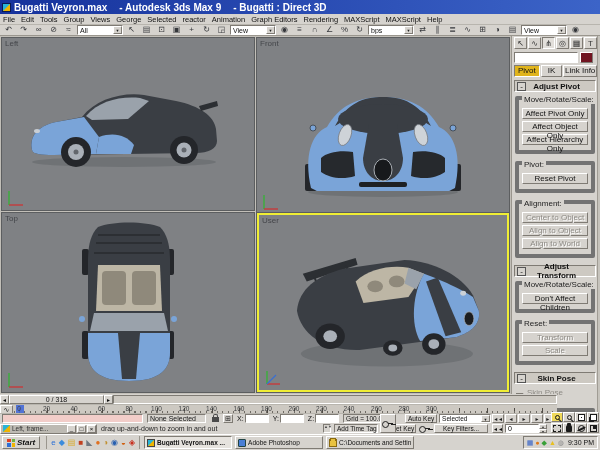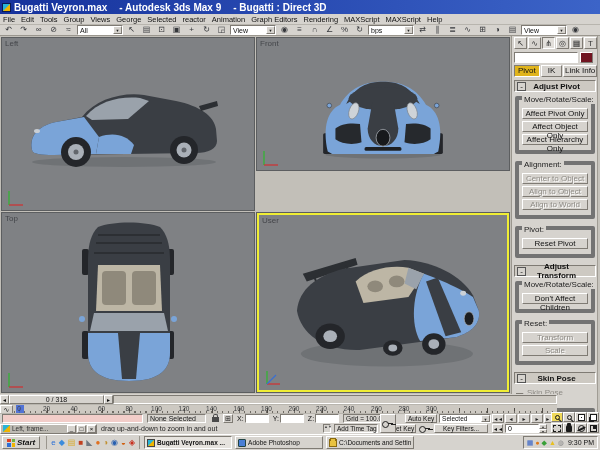--- a/index.html
+++ b/index.html
@@ -32,21 +32,21 @@
   .tb-dd { display:flex; align-items:center; height:10px; width:46px; background:#fff; flex:none;
     border:1px solid; border-color:#7f7b74 #fff #fff #7f7b74; font-size:7px; justify-content:space-between; }
   .tb-dd-text { padding-left:2px; overflow:hidden; white-space:nowrap; }
   .tb-dd-arrow { width:9px; height:8px; background:#d6d3ce; border:1px solid; border-color:#fff #7f7b74 #7f7b74 #fff;
     font-size:4px; line-height:7px; text-align:center; color:#222; }
 
   
   .viewports { position:absolute; left:0; top:36px; width:511px; height:358px; background:#c2bfb8; }
   .vp { position:absolute; background:var(--viewport-bg,#7f8184); outline:1px solid #5c5e60; overflow:hidden; }
   #vp-left  { left:2px; top:2px;   width:252px; height:172px; }
-  #vp-front { left:257px; top:2px; width:252px; height:132px; }
+  #vp-front { left:257px; top:2px; width:252px; height:176px; }
   #vp-top   { left:2px; top:177px; width:252px; height:179px; }
   #vp-user  { left:257px; top:177px; width:252px; height:179px; border:2px solid var(--active-viewport,#f0ee34); }
   .vp-label { position:absolute; left:3px; top:1px; font-size:8px; color:#44464a; z-index:3; }
   .vp svg.car { position:absolute; left:0; top:0; width:100%; height:100%; }
   .tripod { position:absolute; left:4px; bottom:3px; width:20px; height:20px; z-index:2; }
 
   .cb { fill:var(--car-blue,#7aa4d8); } .cd { fill:var(--car-dark,#3a3e44); }
   .cg { fill:#9aa2ab; } .ci { fill:#bdb6a5; } .cw { fill:#24262a; }
   .cr { fill:#aab0b8; } .cs { fill:#6f7275; } .cd2 { fill:#2c2f33; }
 
@@ -392,28 +392,28 @@
       <span class="minus">-</span>
       <span class="rtitle">Adjust Pivot</span>
     </div>
     <div class="pgroup">
       <span class="glabel">Move/Rotate/Scale:</span>
       <span class="pbtn">Affect Pivot Only</span>
       <span class="pbtn">Affect Object Only</span>
       <span class="pbtn">Affect Hierarchy Only</span>
     </div>
     <div class="pgroup">
+      <span class="glabel">Pivot:</span>
+      <span class="pbtn">Reset Pivot</span>
+    </div>
+    <div class="pgroup">
       <span class="glabel">Alignment:</span>
       <span class="pbtn dis">Center to Object</span>
       <span class="pbtn dis">Align to Object</span>
       <span class="pbtn dis">Align to World</span>
-    </div>
-    <div class="pgroup">
-      <span class="glabel">Pivot:</span>
-      <span class="pbtn">Reset Pivot</span>
     </div>
 
     <div class="rhdr">
       <span class="minus">-</span>
       <span class="rtitle">Adjust Transform</span>
     </div>
     <div class="pgroup">
       <span class="glabel">Move/Rotate/Scale:</span>
       <span class="pbtn">Don't Affect Children</span>
     </div>

